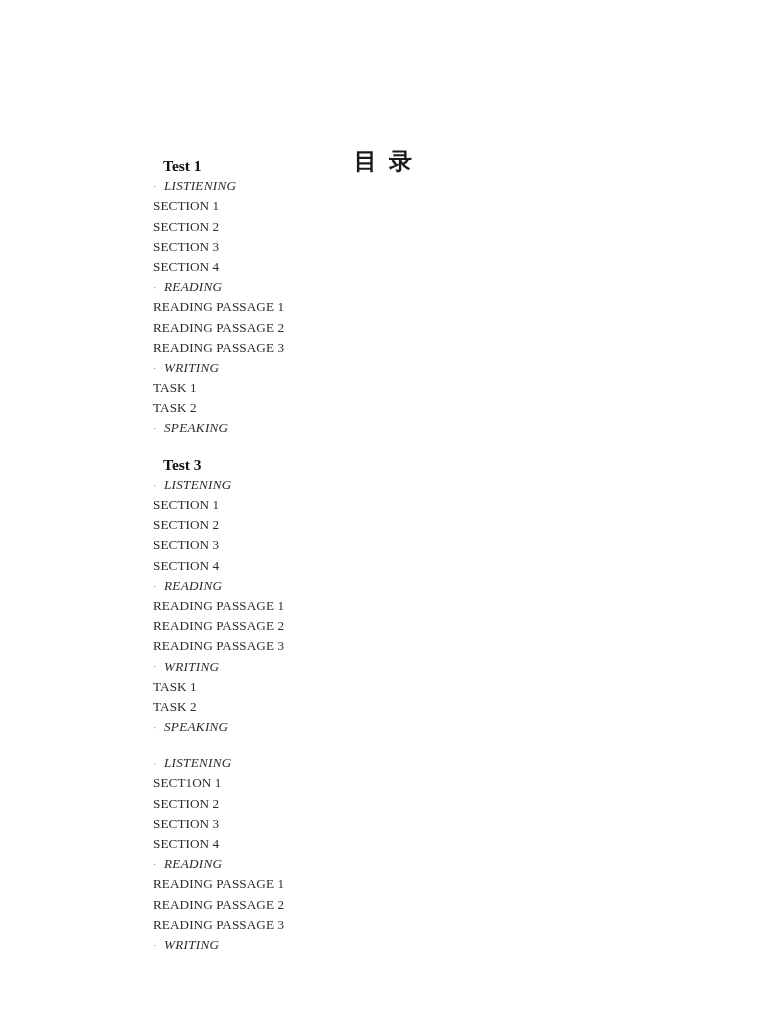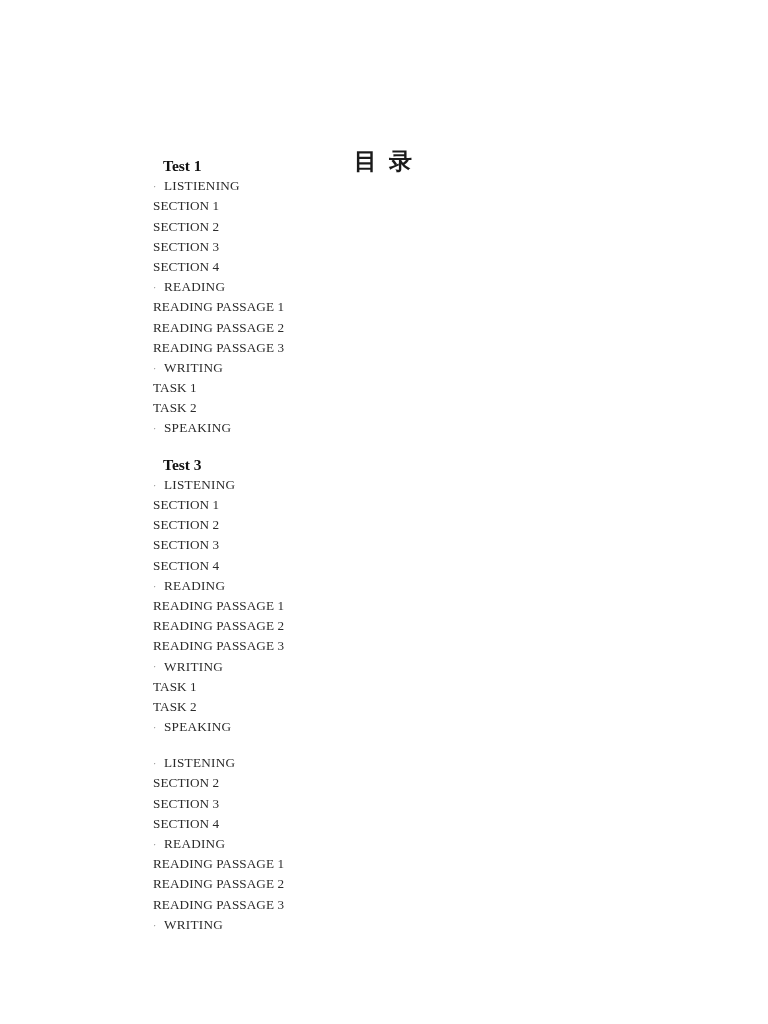--- a/index.html
+++ b/index.html
@@ -79,20 +79,21 @@
     display: inline-block;
     width: 11px;
     color: #8a8a8a;
     font-size: 10px;
     vertical-align: middle;
     text-align: left;
   }
   .toc-line.level-section .label {
     display: inline-block;
     letter-spacing: 0.02em;
+    font-style: italic;
   }
 
   
   .toc-line.level-item {
     padding-left: 0px;
   }
   .toc-line.level-item .label {
     display: inline-block;
   }
 </style>
@@ -131,20 +132,21 @@
         <div class="toc-line level-item"><span class="label">READING PASSAGE 1</span></div>
         <div class="toc-line level-item"><span class="label">READING PASSAGE 2</span></div>
         <div class="toc-line level-item"><span class="label">READING PASSAGE 3</span></div>
         <div class="toc-line level-section"><span class="dot">·</span><span class="label">WRITING</span></div>
         <div class="toc-line level-item"><span class="label">TASK 1</span></div>
         <div class="toc-line level-item"><span class="label">TASK 2</span></div>
         <div class="toc-line level-section"><span class="dot">·</span><span class="label">SPEAKING</span></div>
       </div>
       <div class="test-block">
         <div class="toc-line level-section"><span class="dot">·</span><span class="label">LISTENING</span></div>
+        <div class="toc-line level-item"><span class="label">SECT1ON 1</span></div>
         <div class="toc-line level-item"><span class="label">SECTION 2</span></div>
         <div class="toc-line level-item"><span class="label">SECTION 3</span></div>
         <div class="toc-line level-item"><span class="label">SECTION 4</span></div>
         <div class="toc-line level-section"><span class="dot">·</span><span class="label">READING</span></div>
         <div class="toc-line level-item"><span class="label">READING PASSAGE 1</span></div>
         <div class="toc-line level-item"><span class="label">READING PASSAGE 2</span></div>
         <div class="toc-line level-item"><span class="label">READING PASSAGE 3</span></div>
         <div class="toc-line level-section"><span class="dot">·</span><span class="label">WRITING</span></div>
       </div>
     </div>

